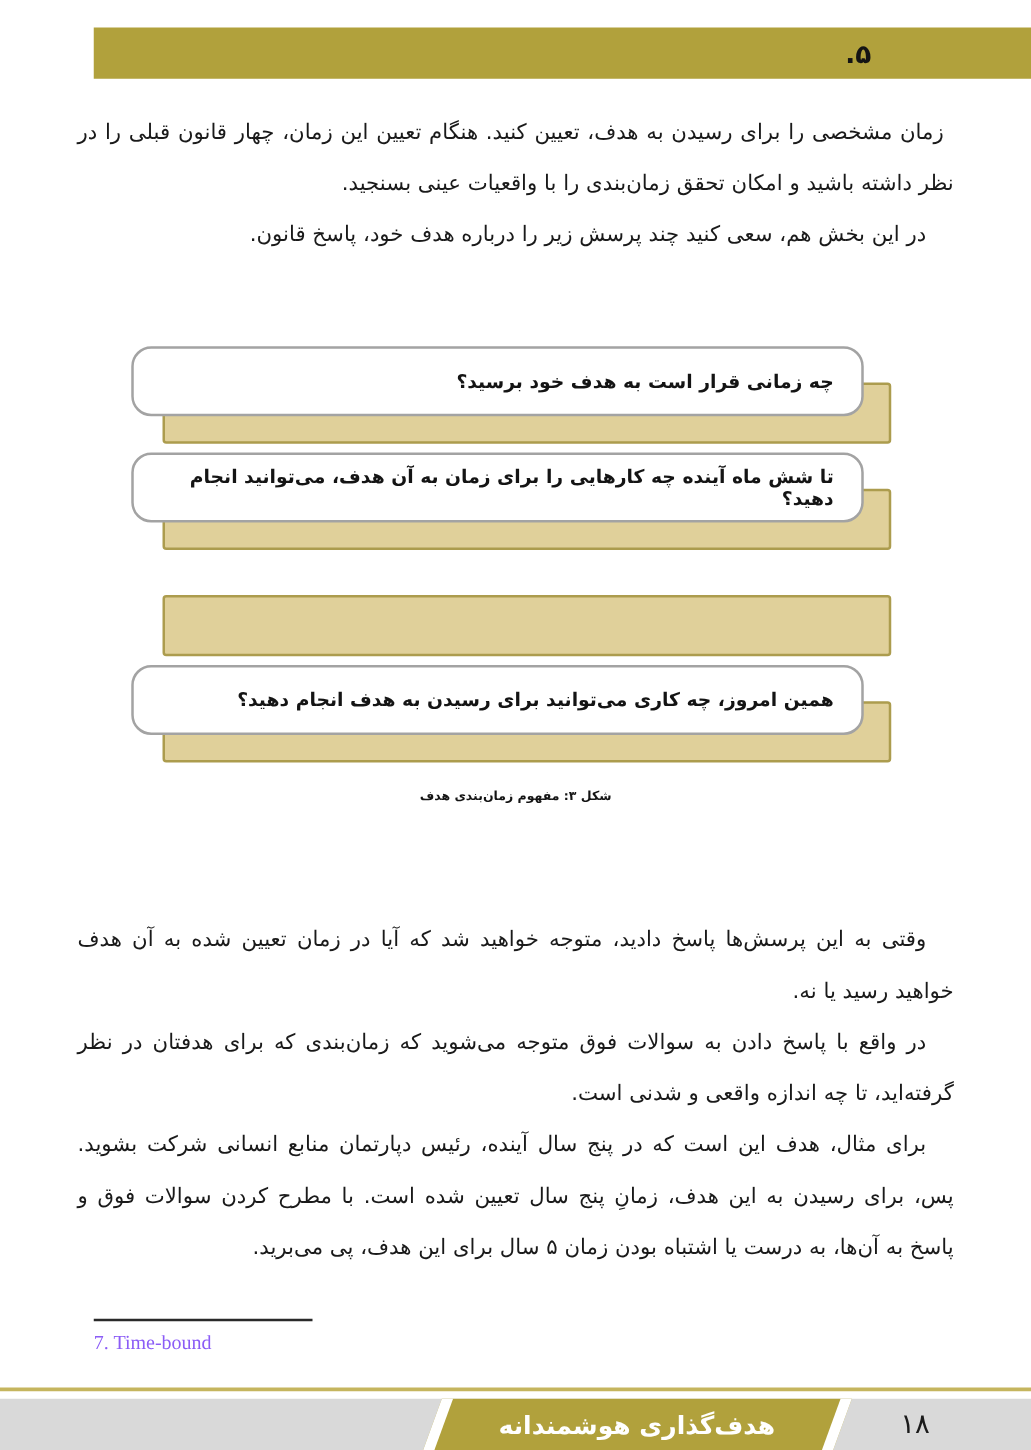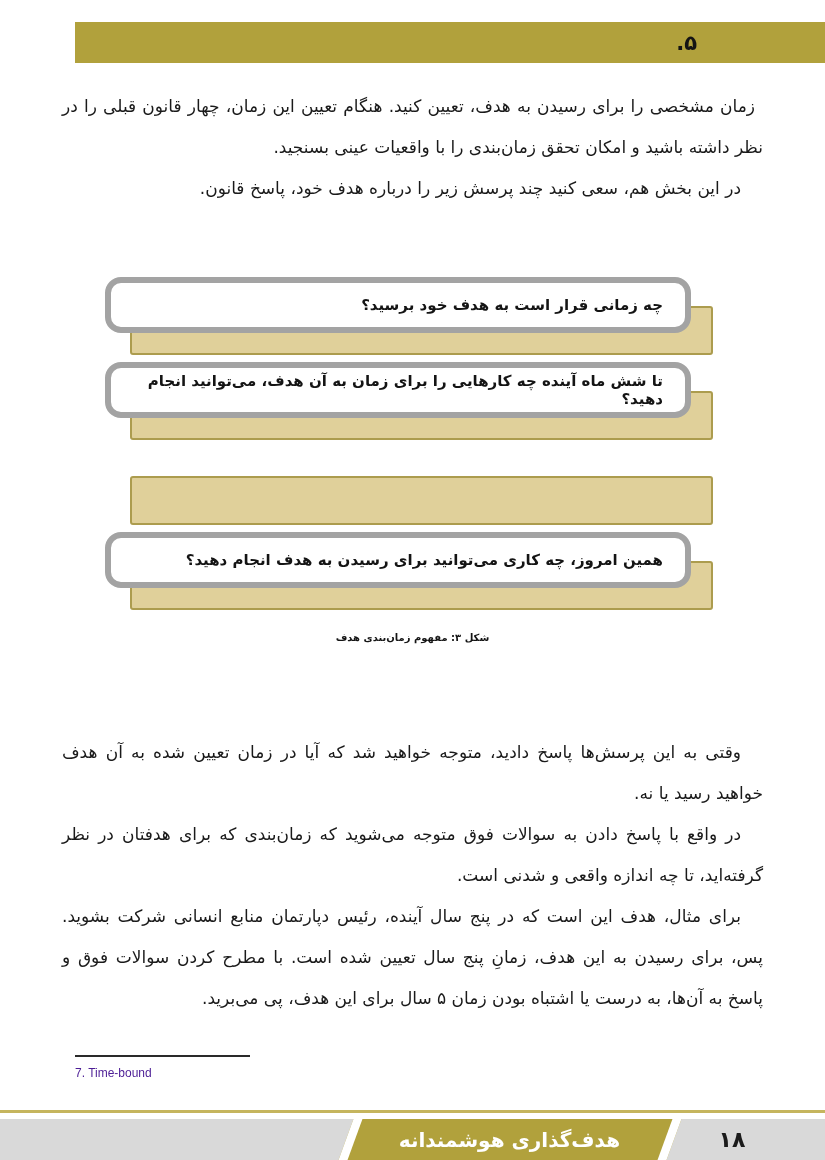--- a/index.html
+++ b/index.html
@@ -43,38 +43,38 @@
   .figure-row .shadow-bar {
     position:absolute; top:29px; left:25px; right:0; bottom:0;
     background:#e0d09a;
     border:2px solid #ac9c4e;
     border-radius:3px;
     box-sizing:border-box;
   }
   .figure-row .question-box {
     position:absolute; top:0; left:0; right:22px; height:56px;
     background:#ffffff;
-    border:6px solid #a3a3a3;
+    border:2px solid #a3a3a3;
     border-radius:16px;
     box-sizing:border-box;
     display:flex; align-items:center;
     direction:rtl;
     padding:0 22px;
     font-size:15px; font-weight:bold; color:#141414;
   }
   .figure-caption {
     position:absolute; top:632px; left:62px; right:62px;
     text-align:center; direction:rtl;
     font-size:10px; font-weight:bold; color:#141414;
   }
 
   
   .footnote { position:absolute; top:1055px; left:75px; direction:ltr; }
   .footnote-rule { width:175px; height:2px; background:#2a2a2a; margin-bottom:9px; }
-  .footnote-text { font-size:12px; color:#4c1d95; font-family:Liberation Sans, sans-serif; }
+  .footnote-text { font-size:16px; color:#8b5cf6; font-family:Liberation Serif, serif; }
 
   
   .footer-accent-line {
     position:absolute; top:1110px; left:0; right:0; height:3px;
     background:#c5b55e;
   }
   .footer-band {
     position:absolute; top:1119px; left:0; right:0; bottom:0;
     background:#d9d9d9;
   }
@@ -89,21 +89,21 @@
   }
   .footer-ribbon .ribbon-label {
     transform:skewX(20deg);
     direction:rtl;
     color:#ffffff; font-size:20px; font-weight:bold;
     white-space:nowrap;
   }
   .footer-page-number {
     position:absolute; top:1119px; bottom:0; right:68px; width:50px;
     display:flex; align-items:center; justify-content:center;
-    font-size:22px; font-weight:bold; color:#1b1b1b;
+    font-size:22px; font-weight:normal; color:#1b1b1b;
     direction:rtl;
     text-align:center;
   }
 </style>
 </head>
 <body>
 
 <div class="page">
 
   <div class="header-band">

